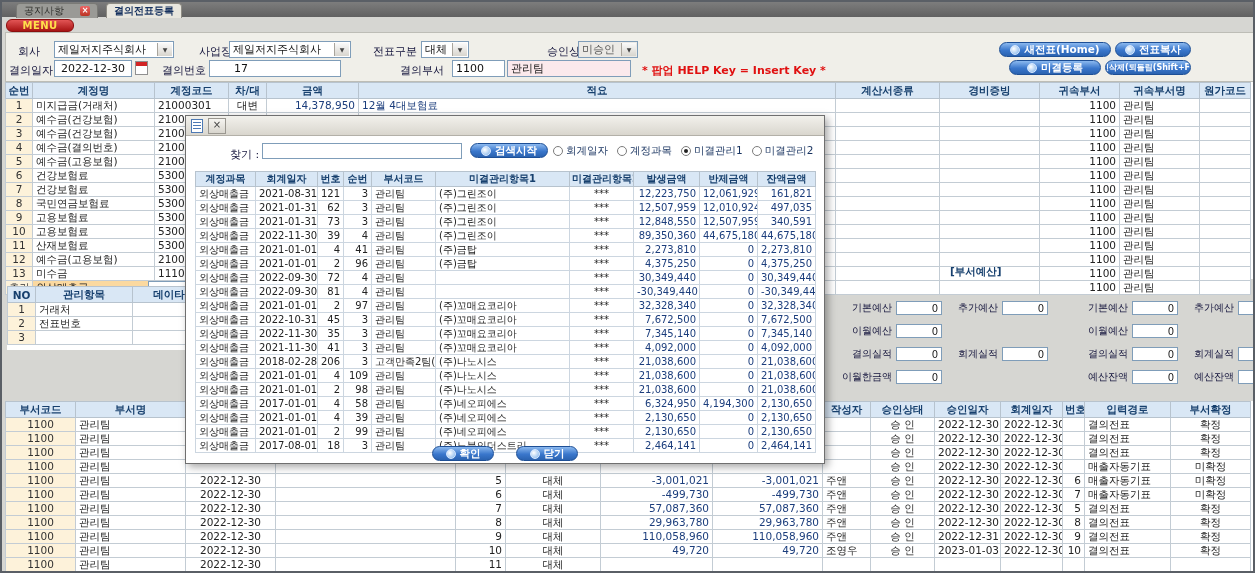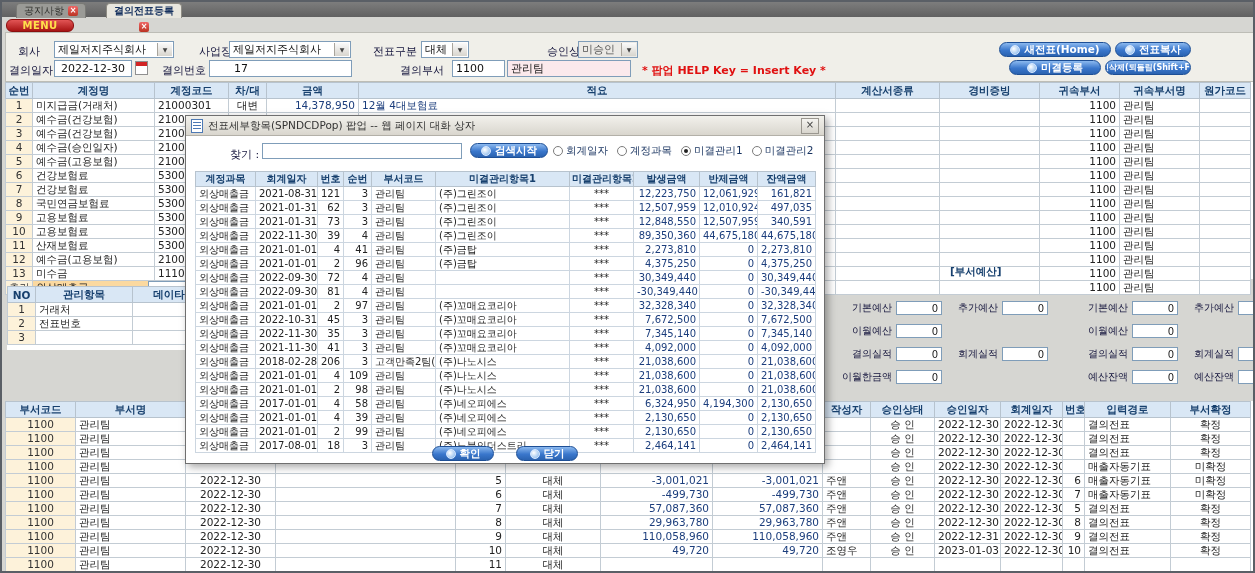--- a/index.html
+++ b/index.html
@@ -1,20 +1,20 @@
 <!DOCTYPE html>
 <html><head>
 <meta charset="utf-8">
 <style>
   html,body{margin:0;padding:0;background:#9fa3a8;font-family:"DejaVu Sans","Liberation Sans",sans-serif;}
   .screen{position:relative;width:1255px;height:573px;background:#d6d6d2;border:2px solid #5a5f66;box-sizing:border-box;overflow:hidden;}
 
   
   .tabstrip{position:absolute;top:0;left:0;right:0;height:15px;background:linear-gradient(#7d7d7d,#616161);}
-  .tab{position:absolute;top:1px;height:14px;border-radius:4px 4px 0 0;font-size:10px;display:flex;align-items:center;gap:4px;padding:0 7px;}
+  .tab{position:absolute;top:1px;height:14px;border-radius:4px 4px 0 0;font-size:10px;display:flex;align-items:center;gap:16px;padding:0 7px;}
   .tab.inactive{left:14px;background:#9a9a96;color:#30302c;border:1px solid #7a7a76;border-bottom:none;}
   .tab.active{left:104px;background:#e8e6de;color:#17325f;font-weight:bold;border:1px solid #8e8c84;border-bottom:none;flex-direction:column;}
   .tab-x{width:10px;height:10px;background:linear-gradient(#e66,#b32);color:#fff;font-size:8px;line-height:10px;text-align:center;border-radius:2px;font-weight:bold;}
 
   .menu-open{position:absolute;top:17px;left:4px;width:66px;height:11px;background:linear-gradient(#e25555,#a81414);border-radius:6px;color:#ffe04a;font-size:10px;font-weight:bold;text-align:center;line-height:11px;letter-spacing:.4px;border:1px solid #8c0f0f;}
 
   
   .form-area{position:absolute;top:30px;left:3px;width:1249px;height:50px;background:#f0efe9;border:1px solid #bdbdb6;box-sizing:border-box;}
   .flabel{position:absolute;font-size:11px;color:#14143c;white-space:nowrap;}
   .tbox{position:absolute;height:17px;background:#fff;border:1px solid #7f9db9;font-size:11px;line-height:15px;padding:0 3px;box-sizing:border-box;color:#111;white-space:nowrap;overflow:hidden;}
@@ -102,21 +102,21 @@
   <span class="flabel" style="left:545px;top:42px;">승인상태</span>
   <div class="tbox gray" style="left:576px;top:39px;width:60px;">
     <span>미승인</span>
     <span class="sel-arrow">▼</span>
   </div>
 
   <span class="flabel" style="left:7px;top:61px;">결의일자</span>
   <div class="tbox" style="left:52px;top:58px;width:78px;text-align:center;">2022-12-30</div>
   <span class="cal" style="left:133px;top:59px;"></span>
   <span class="flabel" style="left:160px;top:61px;">결의번호</span>
-  <div class="tbox" style="left:207px;top:58px;width:143px;padding-left:24px;">17</div>
+  <div class="tbox" style="left:207px;top:58px;width:132px;padding-left:24px;">17</div>
   <span class="flabel" style="left:398px;top:61px;">결의부서</span>
   <div class="tbox" style="left:450px;top:58px;width:53px;">1100</div>
   <div class="tbox pink" style="left:505px;top:58px;width:124px;">관리팀</div>
   <span class="helptext" style="left:640px;top:61px;">* 팝업 HELP Key = Insert Key *</span>
 
   <div class="bluebtn" style="left:997px;top:40px;width:112px;">
     <span class="btn-ic"></span>
     <span>새전표(Home)</span>
   </div>
   <div class="bluebtn" style="left:1113px;top:40px;width:76px;">
@@ -196,21 +196,21 @@
             <td class="al-r navy"></td>
             <td class="al-l navy"></td>
             <td class="al-l"></td>
             <td class="al-l"></td>
             <td class="al-r">1100</td>
             <td class="al-l">관리팀</td>
             <td class="al-l"></td>
           </tr>
           <tr>
             <td class="al-c rowhead">4</td>
-            <td class="al-l">예수금(승인일자)</td>
+            <td class="al-l">예수금(결의번호)</td>
             <td class="al-l">21000</td>
             <td class="al-c"></td>
             <td class="al-r navy"></td>
             <td class="al-l navy"></td>
             <td class="al-l"></td>
             <td class="al-l"></td>
             <td class="al-r">1100</td>
             <td class="al-l">관리팀</td>
             <td class="al-l"></td>
           </tr>
@@ -676,21 +676,20 @@
             <td class="al-l"></td>
             <td class="al-c"></td>
           </tr>
         </tbody>
       </table>
   </div>
 
   <div class="popup">
     <div class="popup-titlebar">
       <span class="doc-ic"></span>
-      <span class="popup-title">전표세부항목(SPNDCDPop) 팝업 -- 웹 페이지 대화 상자</span>
       <span class="popup-close">×</span>
     </div>
     <span class="flabel" style="left:44px;top:31px;font-size:11px;">찾기 :</span>
     <div class="tbox" style="left:76px;top:27px;width:200px;height:16px;"></div>
     <div class="bluebtn" style="left:284px;top:27px;width:78px;">
       <span class="btn-ic"></span>
       <span>검색시작</span>
     </div>
     <div class="radio-row">
         <span class="radio-item">

